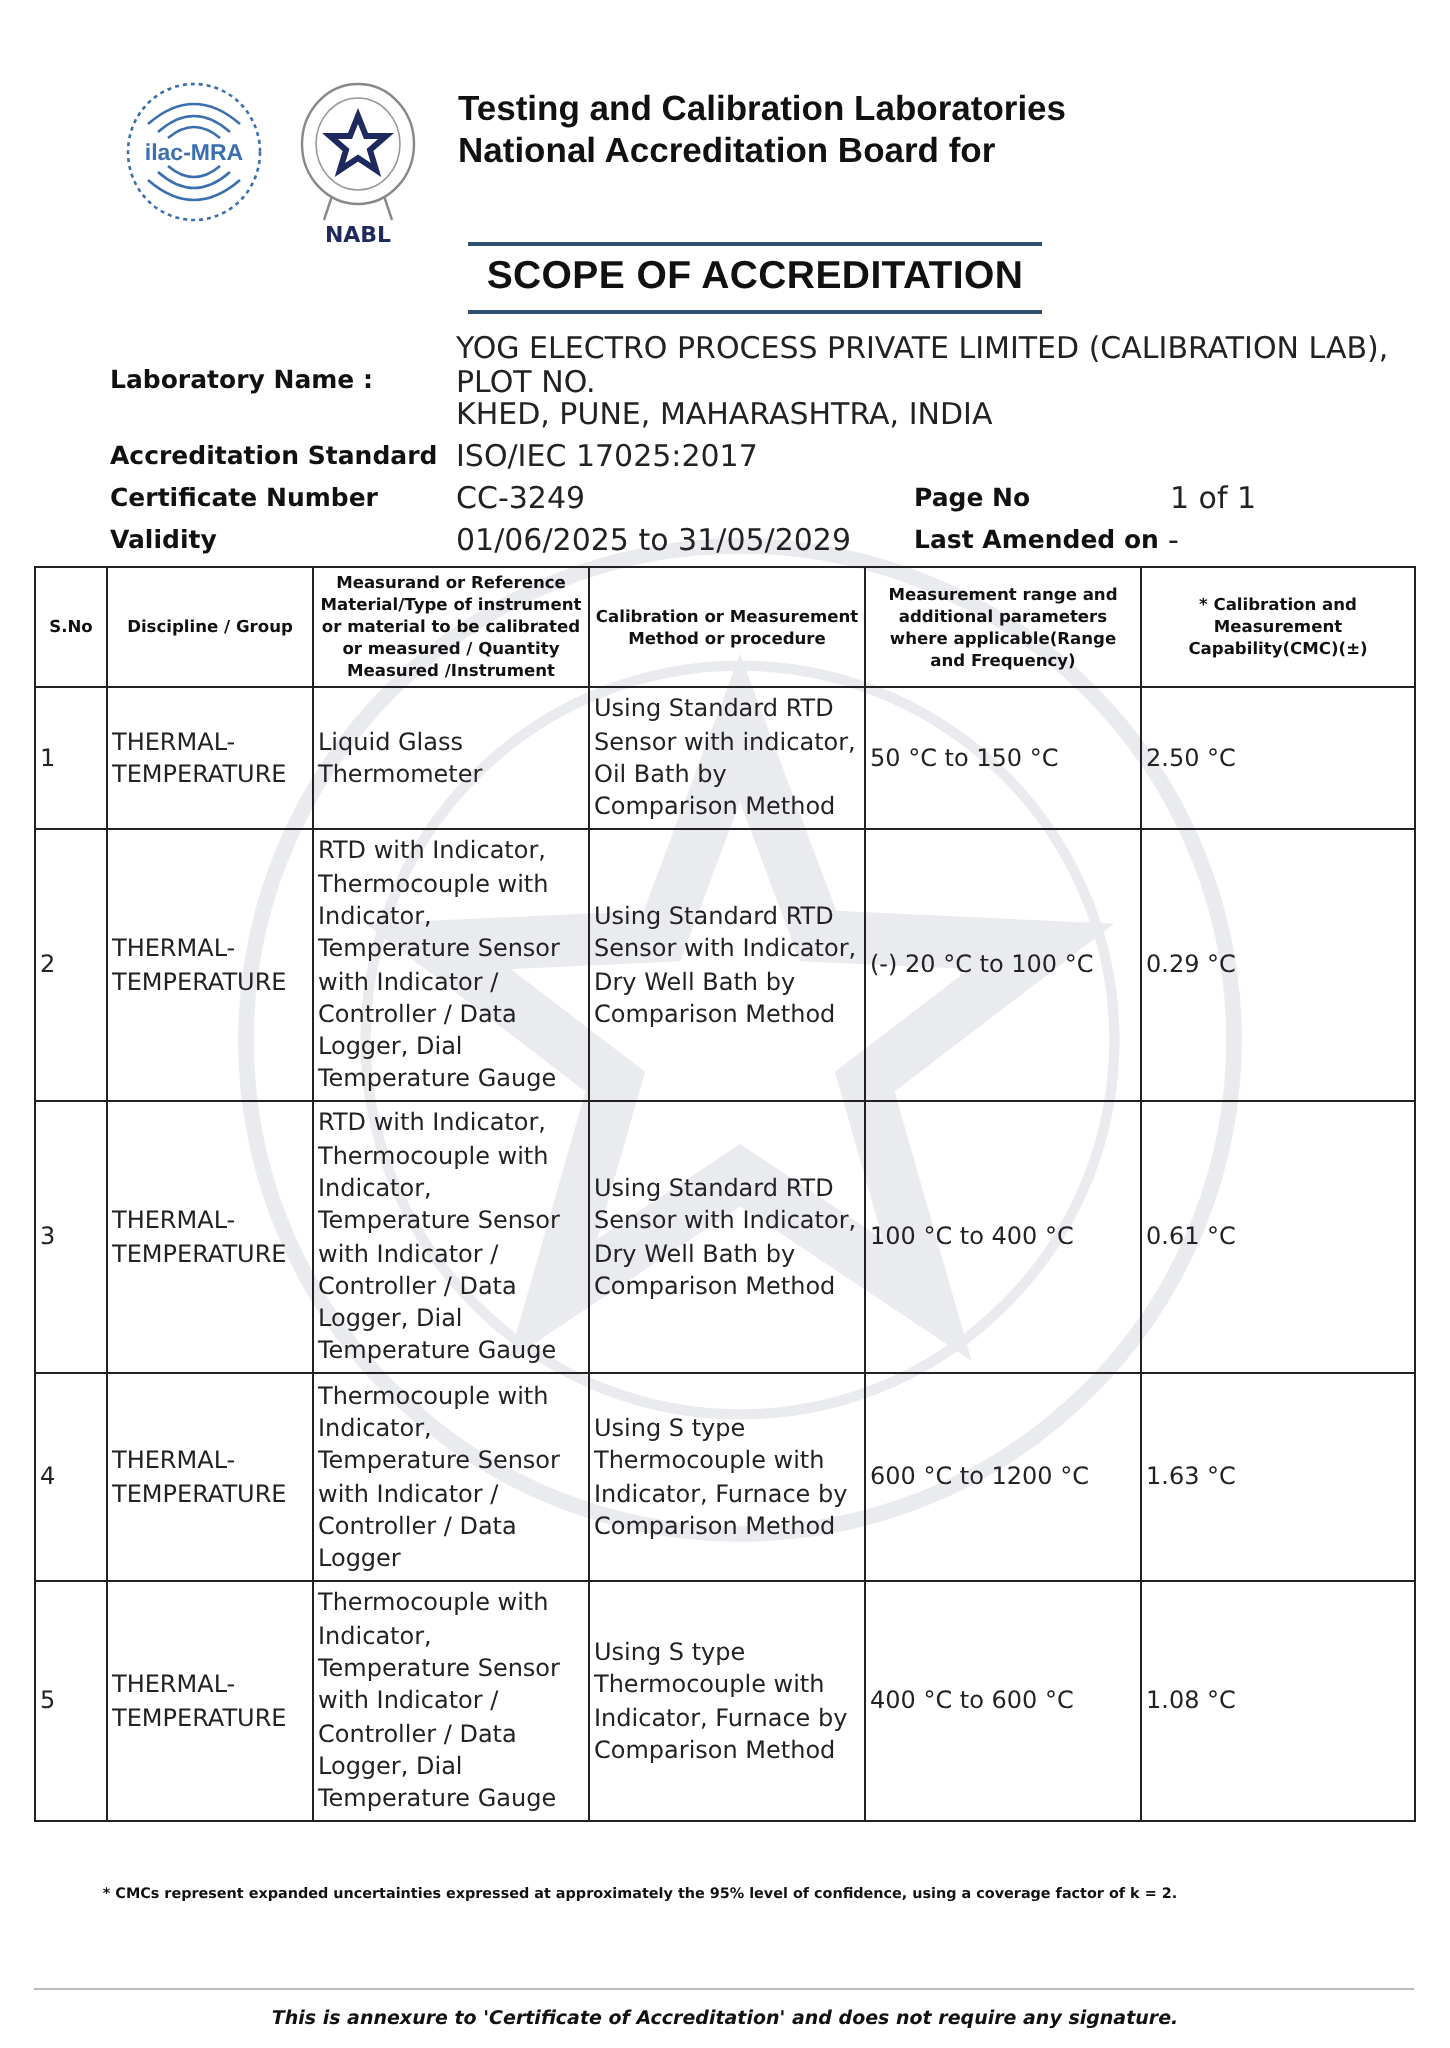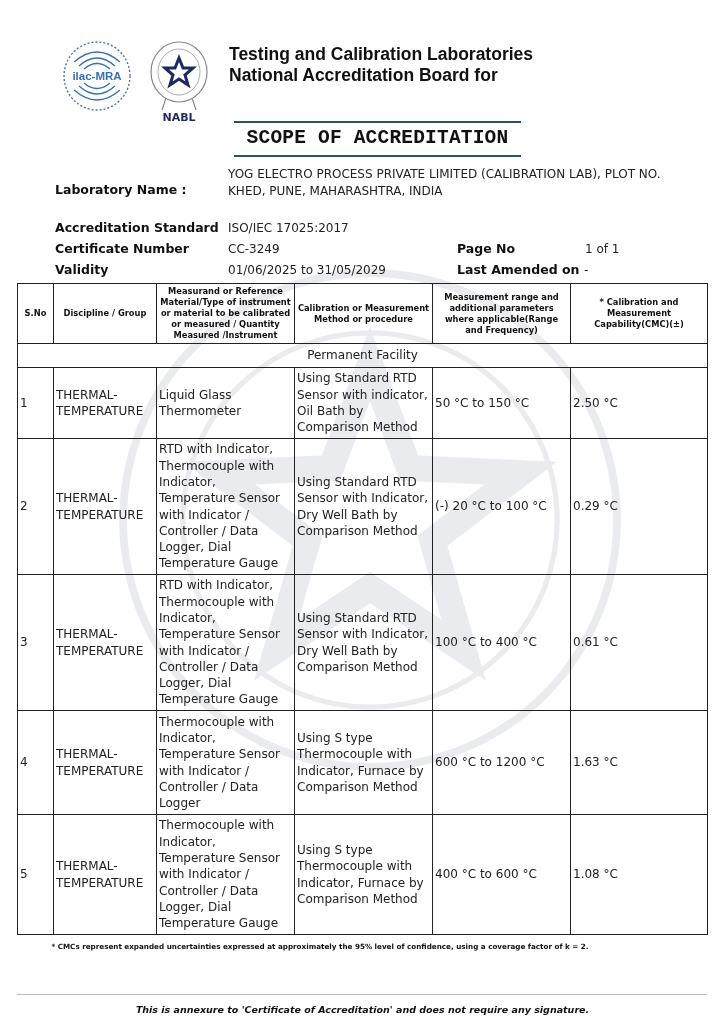--- a/index.html
+++ b/index.html
@@ -3,23 +3,23 @@
 <meta charset="utf-8">
 <style>
   html, body { margin: 0; padding: 0; background: #ffffff; }
   body { width: 725px; height: 1024px; position: relative; overflow: hidden; font-family: "DejaVu Sans", sans-serif; color: #111; }
   .watermark { position: absolute; left: 110px; top: 260px; width: 520px; height: 520px; opacity: 0.09; pointer-events: none; }
   .logos { position: absolute; left: 62px; top: 40px; }
   .ilac { position: absolute; left: 0; top: 0; width: 70px; height: 72px; }
   .nabl { position: absolute; left: 86px; top: 0; width: 62px; height: 84px; }
   .org-title { position: absolute; left: 229px; top: 44px; font-family: "Liberation Sans", sans-serif; font-weight: bold; font-size: 17.5px; line-height: 21px; color: #111; }
   .scope-box { position: absolute; left: 234px; top: 121px; width: 287px; height: 32px; border-top: 2px solid #2d4f70; border-bottom: 2px solid #2d4f70; text-align: center; }
-  .scope-box span { font-family: Liberation Mono, monospace; font-weight: bold; font-size: 19.5px; line-height: 30px; letter-spacing: 0.2px; }
+  .scope-box span { font-family: Liberation Sans, sans-serif; font-weight: bold; font-size: 19.5px; line-height: 30px; letter-spacing: 0.2px; }
   .info-label { position: absolute; font-family: "DejaVu Sans", sans-serif; font-weight: bold; font-size: 12.5px; color: #111; }
-  .info-value { position: absolute; font-family: "DejaVu Sans", sans-serif; font-size: 12px; color: #222; line-height: 16.5px; }
+  .info-value { position: absolute; font-family: "DejaVu Sans", sans-serif; font-size: 15px; color: #222; line-height: 16.5px; }
   table.scope { position: absolute; left: 17px; top: 283px; width: 690px; border-collapse: collapse; table-layout: fixed; }
   table.scope th, table.scope td { border: 1.3px solid #222; font-family: "DejaVu Sans", sans-serif; vertical-align: middle; }
   table.scope th { font-size: 8.3px; font-weight: bold; text-align: center; line-height: 11px; padding: 2px 2px; height: 54px; }
   table.scope td { font-size: 12px; line-height: 16.3px; padding: 1px 2px; color: #222; }
   td.section { text-align: center; font-size: 12.5px; height: 21px; }
   .footnote { position: absolute; left: 0; width: 640px; top: 942px; text-align: center; font-size: 7.2px; font-weight: bold; font-family: "DejaVu Sans", sans-serif; }
   .hr { position: absolute; left: 17px; top: 994px; width: 690px; height: 1px; background: #bbb; }
   .annex { position: absolute; left: 0; width: 725px; top: 1004px; text-align: center; font-size: 9.5px; font-weight: bold; font-style: italic; font-family: "DejaVu Sans", sans-serif; }
 </style>
 </head>
@@ -94,23 +94,20 @@
     <tr>
       <th>S.No</th>
       <th>Discipline / Group</th>
       <th>Measurand or Reference Material/Type of instrument or material to be calibrated or measured / Quantity Measured /Instrument</th>
       <th>Calibration or Measurement Method or procedure</th>
       <th>Measurement range and additional parameters where applicable(Range and Frequency)</th>
       <th>* Calibration and Measurement Capability(CMC)(±)</th>
     </tr>
   </thead>
   <tbody>
-    <tr>
-      <td colspan="6" class="section">Permanent Facility</td>
-    </tr>
     <tr style="height:71px">
       <td>1</td>
       <td>THERMAL- TEMPERATURE</td>
       <td>Liquid Glass Thermometer</td>
       <td>Using Standard RTD Sensor with indicator, Oil Bath by Comparison Method</td>
       <td>50 °C to 150 °C</td>
       <td>2.50 °C</td>
     </tr>
     <tr style="height:136px">
       <td>2</td>

